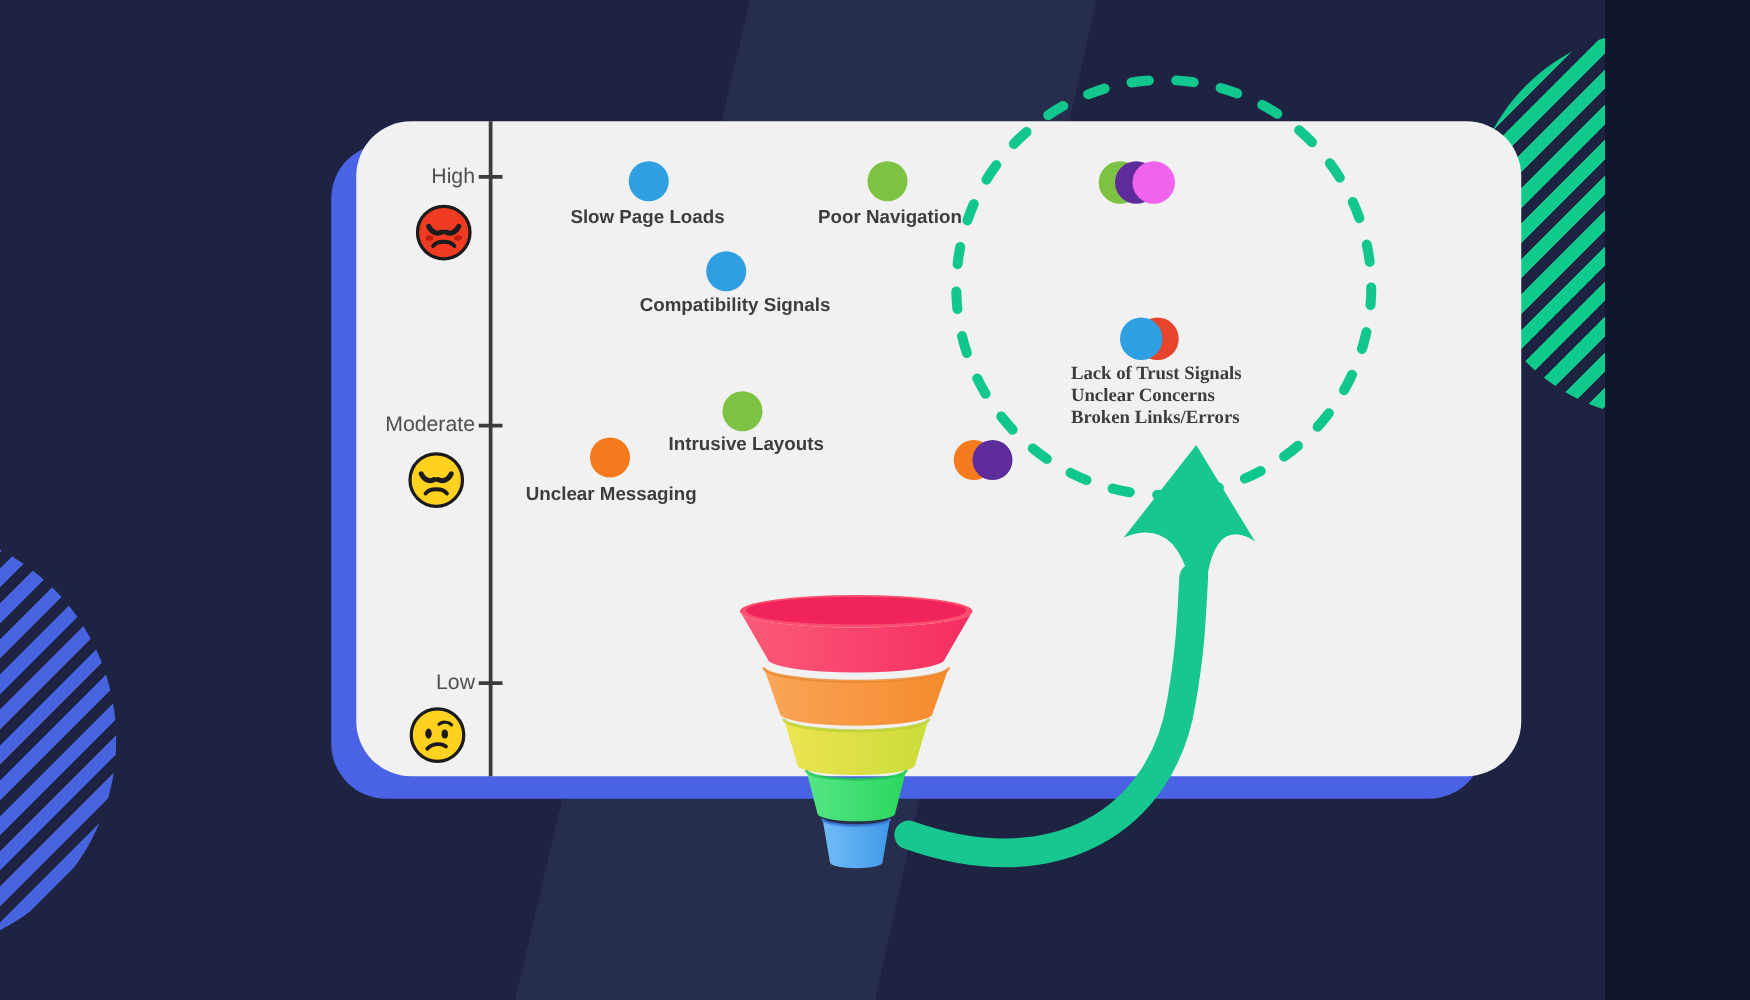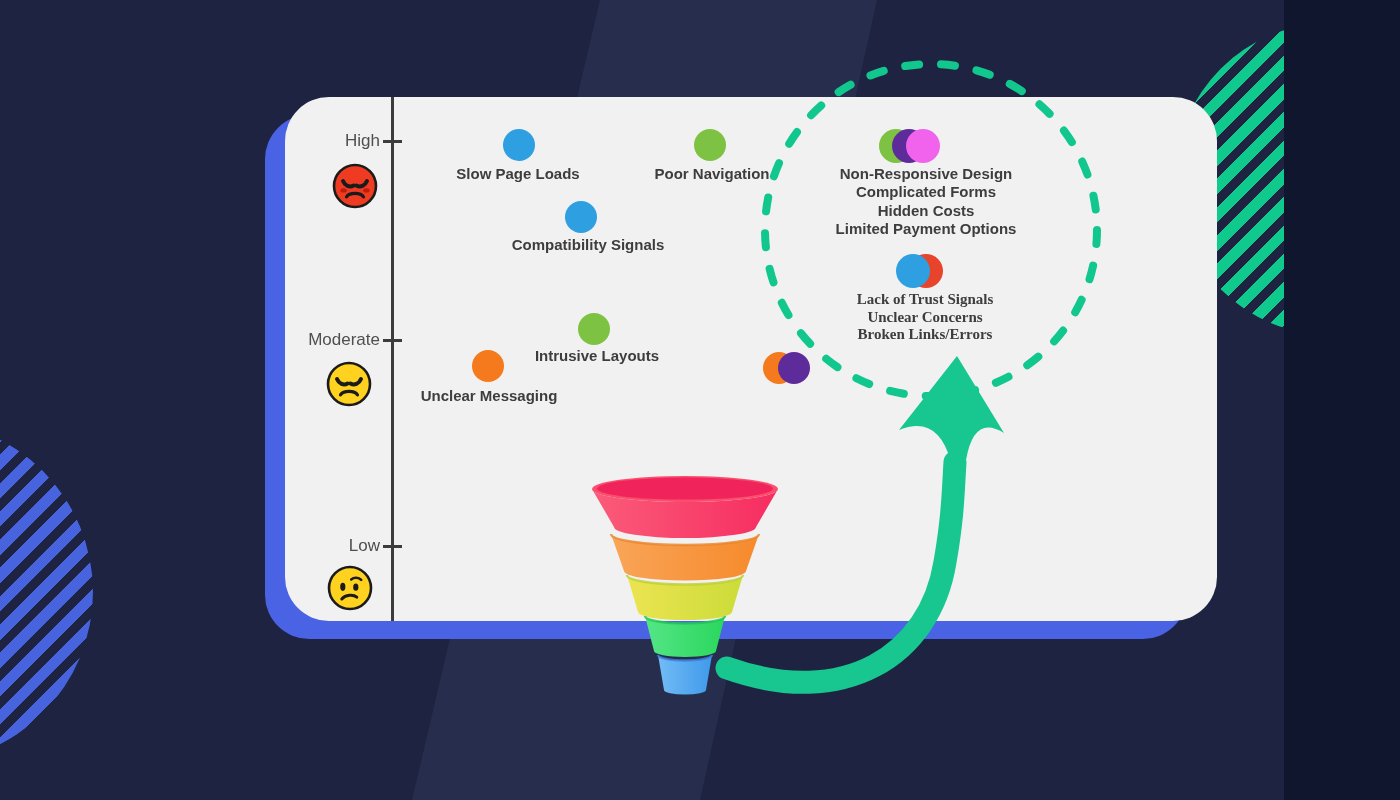--- a/index.html
+++ b/index.html
@@ -27,21 +27,21 @@
   .card{
     left:285px;top:97px;width:932px;height:524px;border-radius:44px;background:#F1F1F2;
   }
   .axis-line{left:391px;top:97px;width:3px;height:524px;background:#3C3C3C;}
   .axis-tick{left:383px;width:19px;height:3px;background:#3C3C3C;}
   .axis-label{
     left:240px;width:140px;height:20px;line-height:20px;text-align:right;
     font-size:17px;color:#4F4F4F;
   }
   .pt-label{
-    position:absolute;transform:translateX(-50%);white-space:nowrap;text-align:center;
+    position:absolute;transform:translateX(-50%);white-space:nowrap;text-align:left;
     font-size:15px;font-weight:bold;color:#3D3D3D;line-height:18px;
   }
   .lh19 div{line-height:19px;}
   .lh18 div{line-height:18.4px;}
   .lh17 div{line-height:17.6px;font-family:Liberation Serif, serif;}
   svg.overlay{position:absolute;left:0;top:0;pointer-events:none;}
 </style>
 </head>
 <body>
 
@@ -103,26 +103,20 @@
     <circle cx="913" cy="271" r="17" fill="#2E9FE0"></circle>
   </svg>
 
   <div class="pt-label" style="left:518px;top:165px">Slow Page Loads</div>
   <div class="pt-label" style="left:712px;top:165px">Poor Navigation</div>
   <div class="pt-label" style="left:588px;top:236px">Compatibility Signals</div>
   <div class="pt-label" style="left:597px;top:347px">Intrusive Layouts</div>
   <div class="pt-label" style="left:489px;top:387px">Unclear Messaging</div>
 
 
-  <div class="pt-label lh18" style="left:926px;top:165px">
-    <div>Non-Responsive Design</div>
-    <div>Complicated Forms</div>
-    <div>Hidden Costs</div>
-    <div>Limited Payment Options</div>
-  </div>
 
   <div class="pt-label lh17" style="left:925px;top:291px">
     <div>Lack of Trust Signals</div>
     <div>Unclear Concerns</div>
     <div>Broken Links/Errors</div>
   </div>
 
   <svg class="overlay" width="1400" height="800">
     <defs>
       <linearGradient id="gRed" x1="0" y1="0" x2="1" y2="0">

